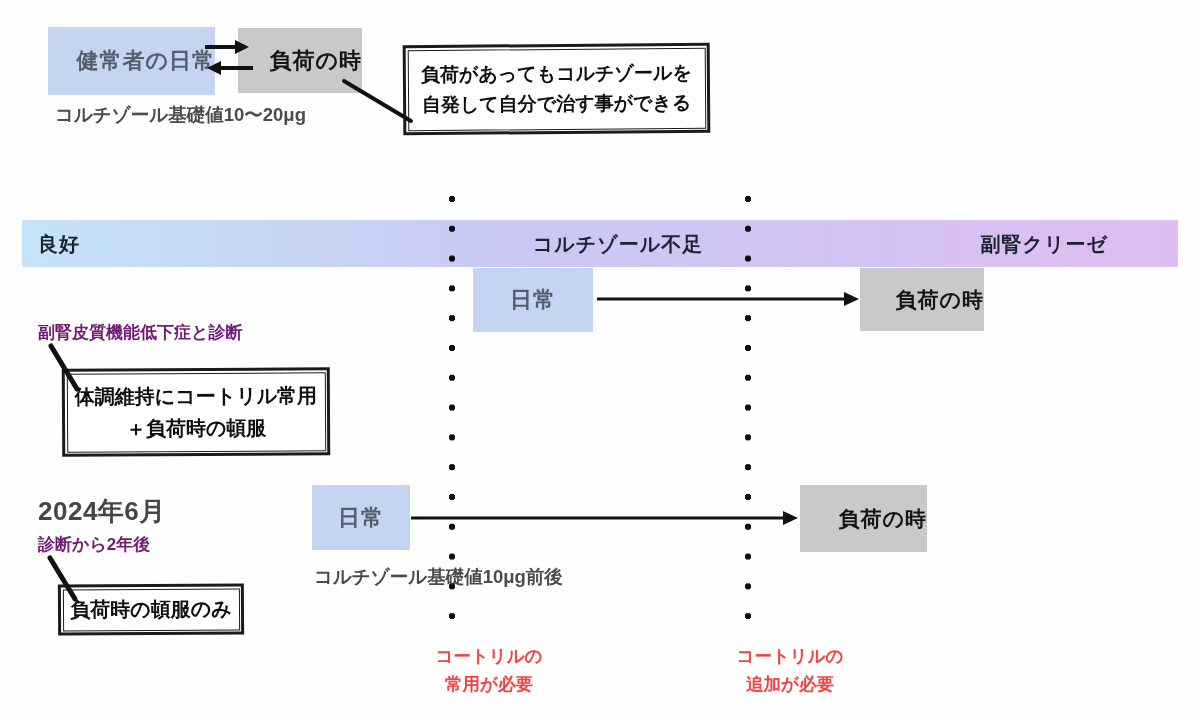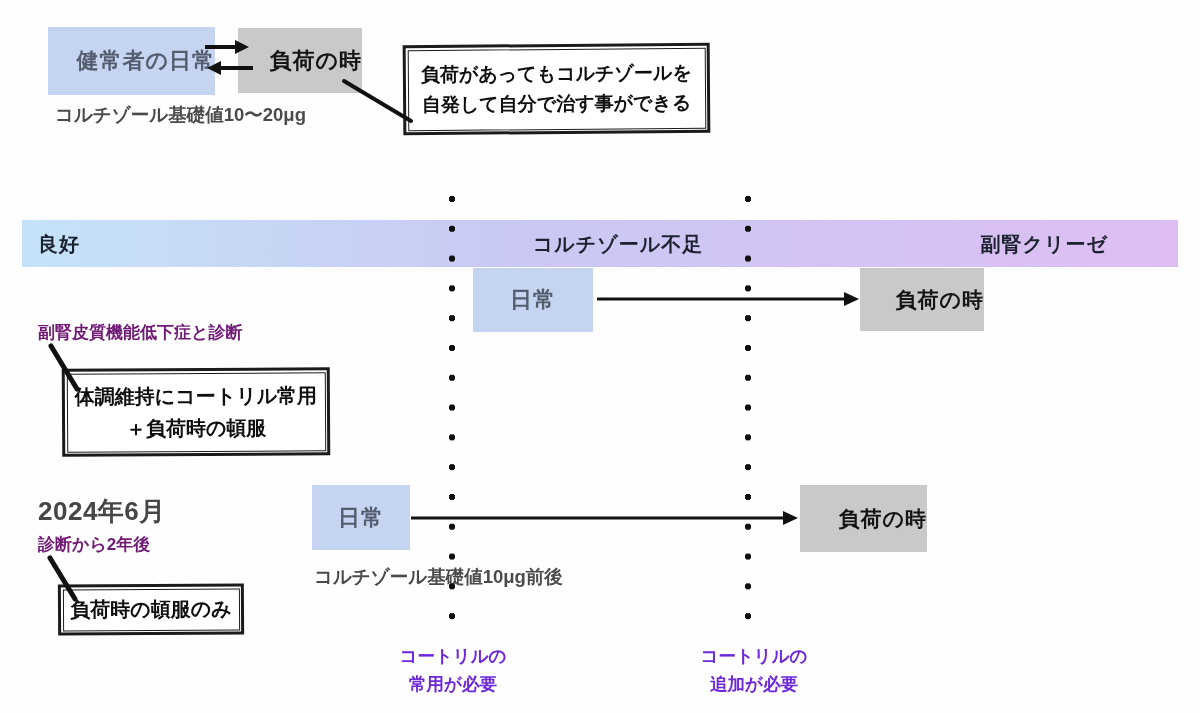--- a/index.html
+++ b/index.html
@@ -58,21 +58,21 @@
   #head-2024{left:38px;top:494px;}
   .subheading{position:absolute;font-weight:700;color:#701a75;font-size:17px;}
   #sub-2022{left:38px;top:321px;}
   #sub-2024{left:38px;top:533px;}
 
   .note{position:absolute;font-weight:700;color:#4b4b4b;font-size:18.5px;line-height:1.62;}
   #note-top{left:55px;top:100px;}
   #note-2022{left:474px;top:342px;}
   #note-2024{left:314px;top:562px;}
 
-  .footer-label{position:absolute;text-align:center;font-weight:700;color:#6d28d9;font-size:17.5px;line-height:1.58;}
+  .footer-label{position:absolute;text-align:center;font-weight:700;color:#ef4444;font-size:17.5px;line-height:1.58;margin-left:36px;}
   #footer-left{left:392px;top:643px;width:122px;}
   #footer-right{left:690px;top:643px;width:128px;}
 
   .overlay{position:absolute;left:0;top:0;width:1200px;height:713px;pointer-events:none;z-index:4;}
   .line-stroke{stroke:#111;}
 </style>
 </head>
 <body>
 
 <div class="canvas">

